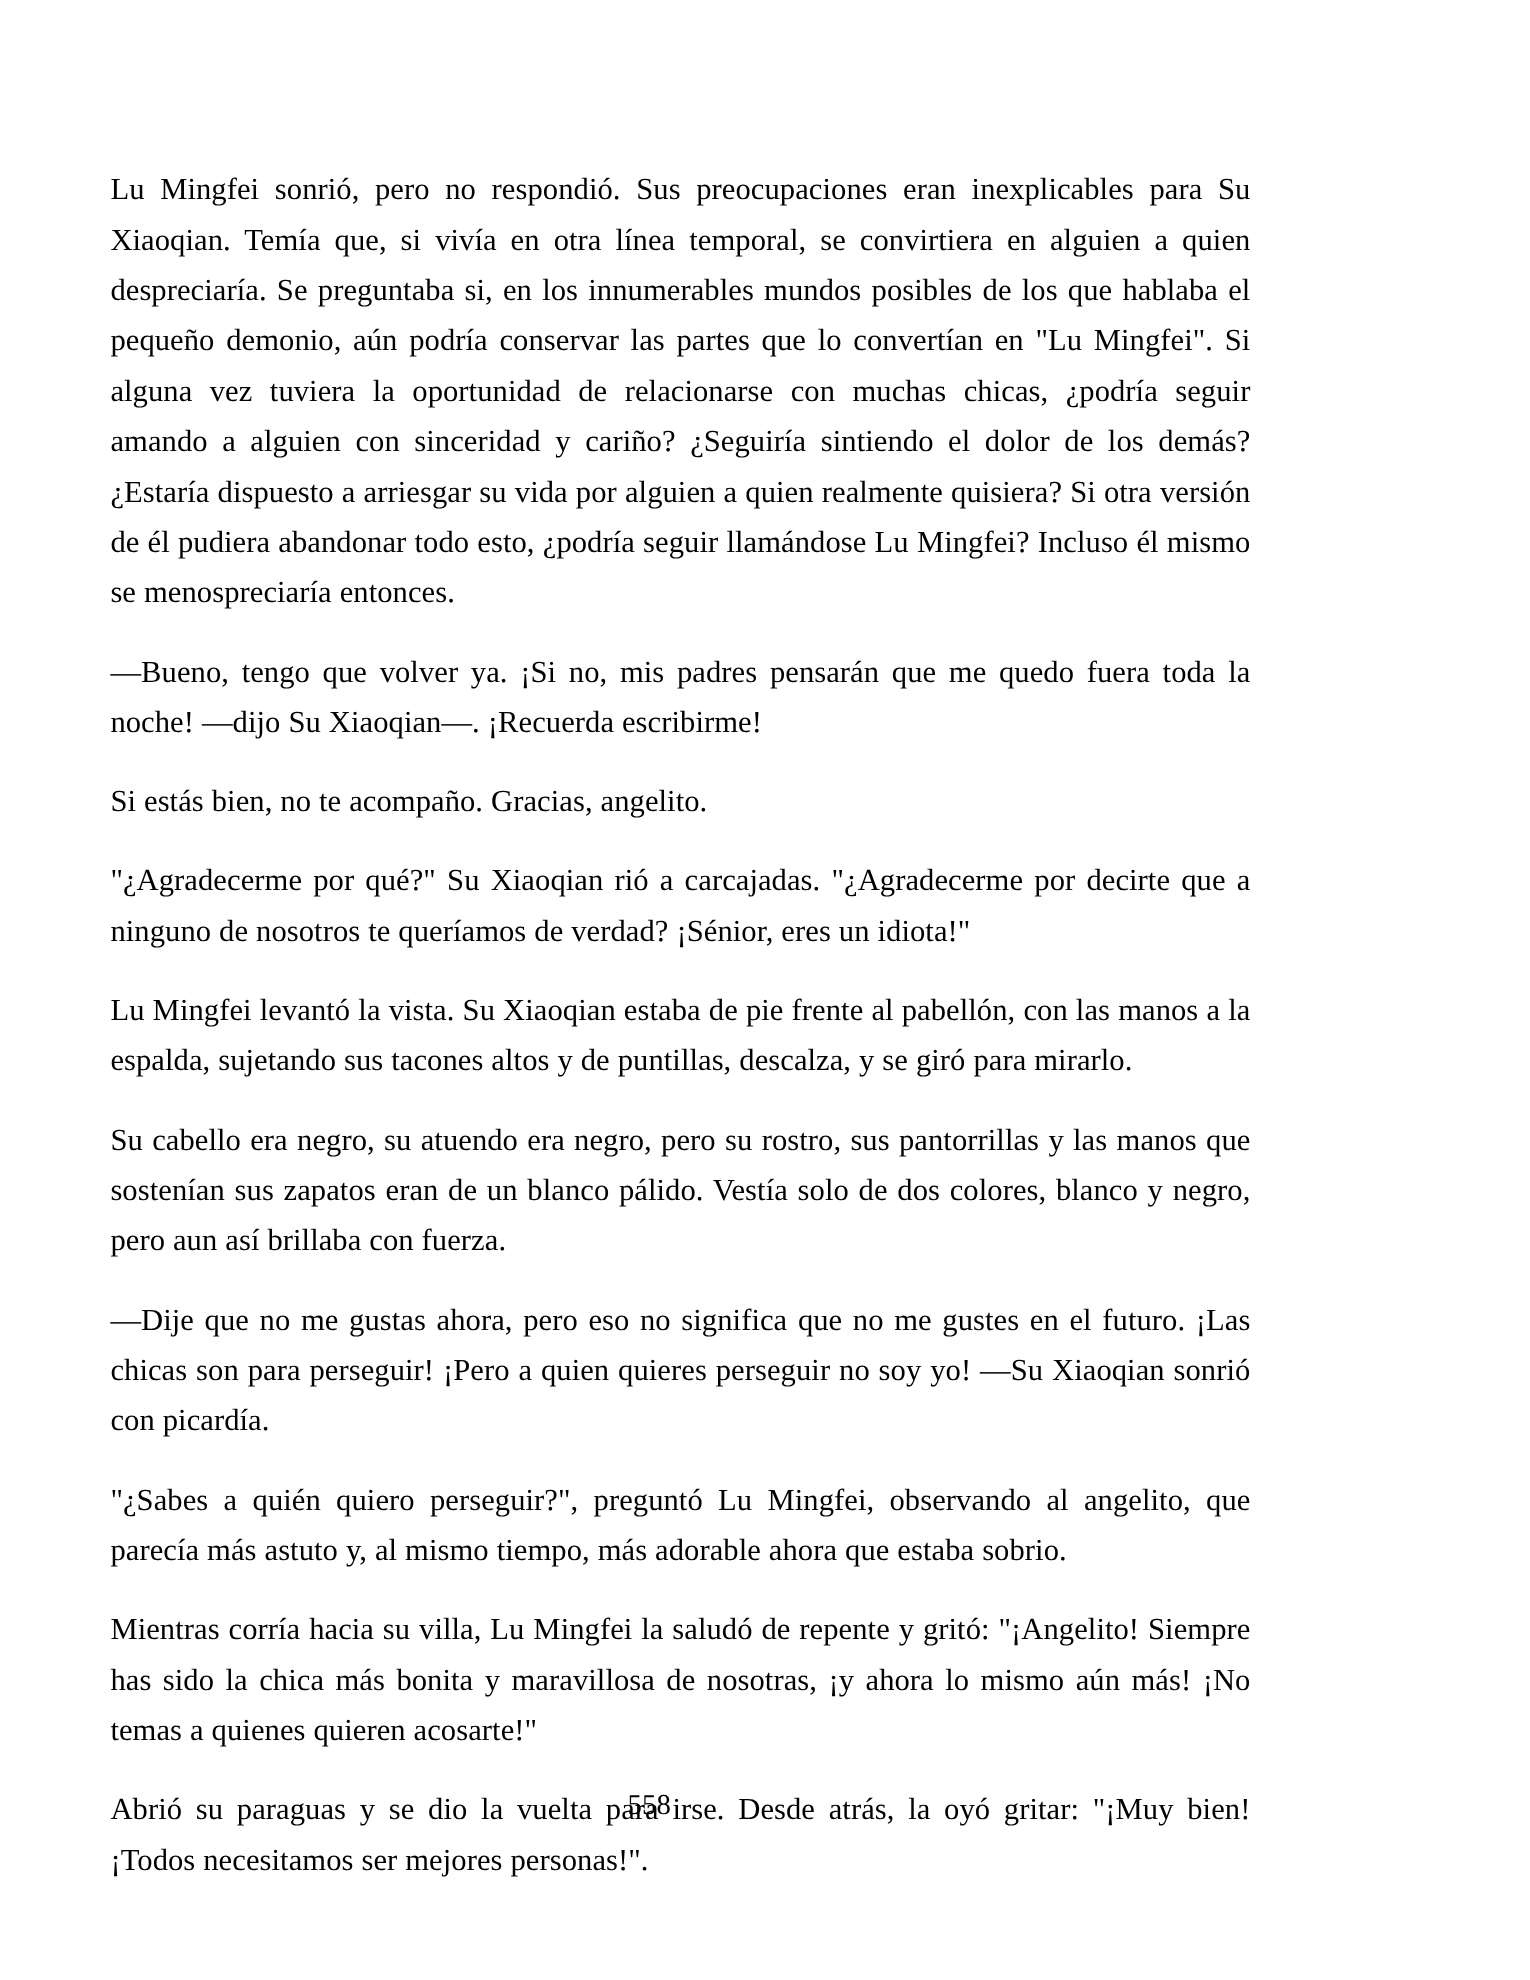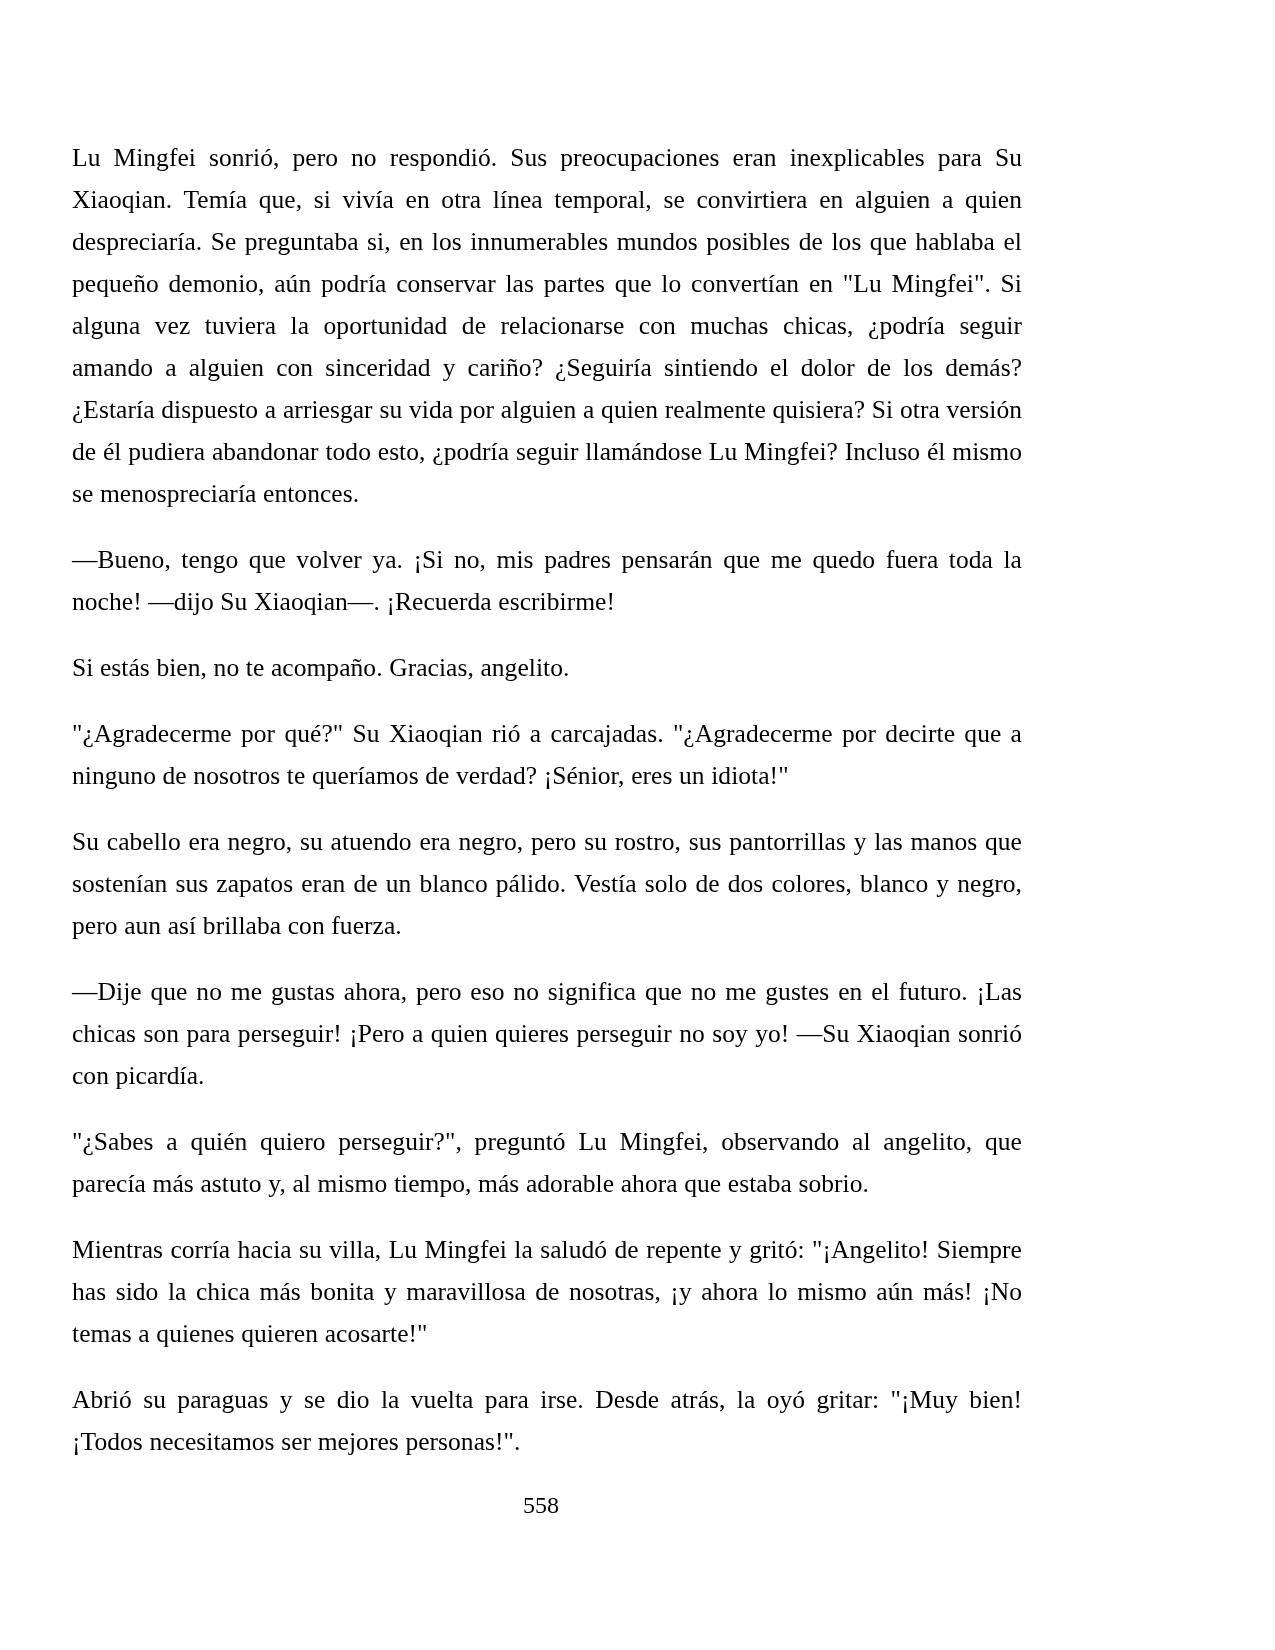--- a/index.html
+++ b/index.html
@@ -12,21 +12,21 @@
     height: 1650px;
     font-family: "Liberation Serif", "DejaVu Serif", serif;
     color: #000000;
     position: relative;
     overflow: hidden;
   }
   .page {
     width: 1082px;
     height: 1650px;
     box-sizing: border-box;
-    padding: 137px 185px 0 72px;
+    padding: 137px 185px 0 92px;
     position: relative;
   }
   .text-column {
     width: 950px;
   }
   p.para {
     margin: 0 0 24px 0;
     font-size: 25.5px;
     line-height: 42px;
     text-align: justify;
@@ -52,20 +52,21 @@
 </style>
 </head>
 <body>
 
 <div class="page">
   <div class="text-column">
     <p class="para">Lu Mingfei sonrió, pero no respondió. Sus preocupaciones eran inexplicables para Su Xiaoqian. Temía que, si vivía en otra línea temporal, se convirtiera en alguien a quien despreciaría. Se preguntaba si, en los innumerables mundos posibles de los que hablaba el pequeño demonio, aún podría conservar las partes que lo convertían en "Lu Mingfei". Si alguna vez tuviera la oportunidad de relacionarse con muchas chicas, ¿podría seguir amando a alguien con sinceridad y cariño? ¿Seguiría sintiendo el dolor de los demás? ¿Estaría dispuesto a arriesgar su vida por alguien a quien realmente quisiera? Si otra versión de él pudiera abandonar todo esto, ¿podría seguir llamándose Lu Mingfei? Incluso él mismo se menospreciaría entonces.</p>
     <p class="para">—Bueno, tengo que volver ya. ¡Si no, mis padres pensarán que me quedo fuera toda la noche! —dijo Su Xiaoqian—. ¡Recuerda escribirme!</p>
     <p class="para">Si estás bien, no te acompaño. Gracias, angelito.</p>
     <p class="para">"¿Agradecerme por qué?" Su Xiaoqian rió a carcajadas. "¿Agradecerme por decirte que a ninguno de nosotros te queríamos de verdad? ¡Sénior, eres un idiota!"</p>
+    <p class="para">Lu Mingfei levantó la vista. Su Xiaoqian estaba de pie frente al pabellón, con las manos a la espalda, sujetando sus tacones altos y de puntillas, descalza, y se giró para mirarlo.</p>
     <p class="para">Su cabello era negro, su atuendo era negro, pero su rostro, sus pantorrillas y las manos que sostenían sus zapatos eran de un blanco pálido. Vestía solo de dos colores, blanco y negro, pero aun así brillaba con fuerza.</p>
     <p class="para">—Dije que no me gustas ahora, pero eso no significa que no me gustes en el futuro. ¡Las chicas son para perseguir! ¡Pero a quien quieres perseguir no soy yo! —Su Xiaoqian sonrió con picardía.</p>
     <p class="para">"¿Sabes a quién quiero perseguir?", preguntó Lu Mingfei, observando al angelito, que parecía más astuto y, al mismo tiempo, más adorable ahora que estaba sobrio.</p>
     <p class="para">Mientras corría hacia su villa, Lu Mingfei la saludó de repente y gritó: "¡Angelito! Siempre has sido la chica más bonita y maravillosa de nosotras, ¡y ahora lo mismo aún más! ¡No temas a quienes quieren acosarte!"</p>
     <p class="para">Abrió su paraguas y se dio la vuelta para irse. Desde atrás, la oyó gritar: "¡Muy bien! ¡Todos necesitamos ser mejores personas!".</p>
 
   </div>
   <div class="page-number">558</div>
 </div>
 

